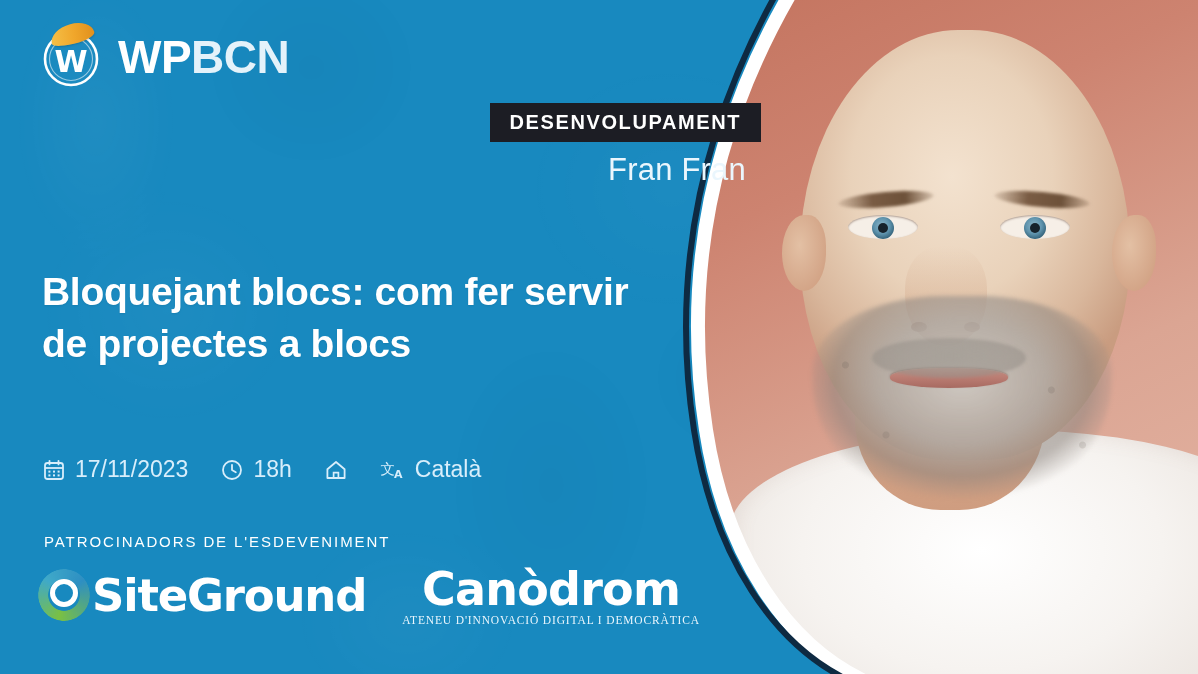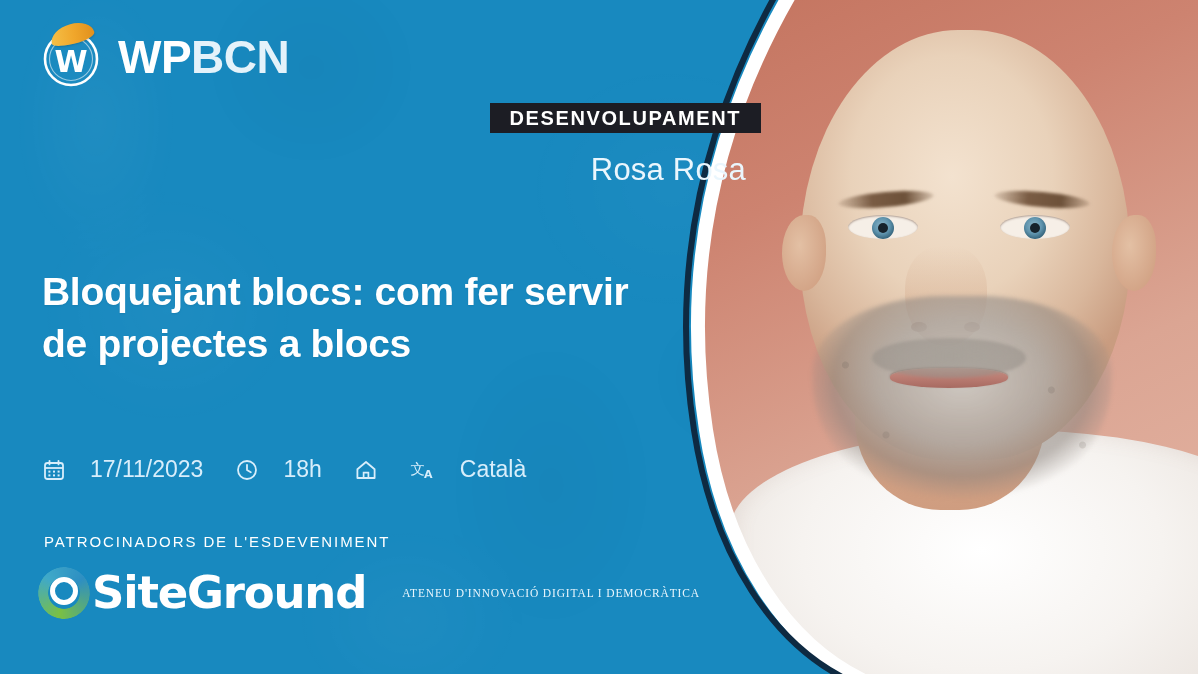--- a/index.html
+++ b/index.html
@@ -132,21 +132,21 @@
     border-radius:52% 48% 40% 60% / 70% 70% 30% 30%;
     transform:rotate(-16deg);
     box-shadow:0 1px 2px rgba(0,0,0,.18);
   }
   .wp-logo-txt{display:flex;align-items:flex-start;}
   .wp-logo-txt .b{font-size:46px;font-weight:700;color:#ffffff;letter-spacing:-.5px;line-height:1;}
   .wp-logo-txt .l{font-size:46px;font-weight:700;color:#e4f2fa;letter-spacing:-.5px;line-height:1;}
 
   
   .category-badge{
-    position:absolute;right:437px;top:103px;height:30px;
+    position:absolute;right:437px;top:103px;height:39px;
     background:#1c1d24;color:#ffffff;
     display:flex;align-items:center;padding:0 20px;
     font-size:20px;font-weight:700;letter-spacing:1.6px;
   }
   .speaker-name{
     position:absolute;right:452px;top:152px;
     font-size:31px;font-weight:400;color:#eaf6fd;letter-spacing:.2px;
   }
 
   
@@ -155,33 +155,33 @@
     font-size:39px;font-weight:700;color:#ffffff;line-height:1.33;letter-spacing:-.3px;
     text-shadow:0 1px 2px rgba(0,0,0,.08);
   }
 
   
   .meta-row{
     position:absolute;left:42px;top:456px;
     display:flex;align-items:center;gap:0;
     color:#d8eefb;font-size:23px;font-weight:400;
   }
-  .meta-item{display:flex;align-items:center;gap:24px;margin-right:32px;}
+  .meta-item{display:flex;align-items:center;gap:9px;margin-right:32px;}
   .meta-item:last-child{margin-right:0;}
   .meta-item svg{display:block;}
 
   
   .sponsors-label{
     position:absolute;left:44px;top:533px;
     font-size:15px;font-weight:400;color:#ffffff;letter-spacing:1.9px;
   }
   .sponsor-row{position:absolute;left:38px;top:566px;display:flex;align-items:center;gap:36px;}
 
   
-  .sg{display:flex;align-items:center;gap:2px;}
+  .sg{display:flex;align-items:flex-start;gap:2px;}
   .sg-mark{position:relative;width:52px;height:52px;}
   .sg-mark .ring{
     position:absolute;inset:0;border-radius:50%;
     background:conic-gradient(from 210deg,#7ac043 0deg,#3fa9c9 120deg,#2e8fc2 220deg,#7ac043 360deg);
     -webkit-mask:radial-gradient(circle,transparent 0 42%,#000 44% 100%);
     mask:radial-gradient(circle,transparent 0 42%,#000 44% 100%);
     transform:rotate(-18deg);
   }
   .sg-mark .inner{
     position:absolute;left:12px;top:10px;width:28px;height:28px;border-radius:50%;
@@ -252,21 +252,21 @@
       </svg>
     </div>
     <div class="wp-logo-txt">
       <span class="b">WP</span>
       <span class="l">BCN</span>
     </div>
   </div>
 
   <div class="category-badge">DESENVOLUPAMENT</div>
 
-  <div class="speaker-name">Rosa Rosa</div>
+  <div class="speaker-name">Fran Fran</div>
 
   <div class="talk-title">
     <div>Bloquejant blocs: com fer servir</div>
     <div>de projectes a blocs</div>
   </div>
 
   <div class="meta-row">
 
     <div class="meta-item">
       <svg width="24" height="24" viewBox="0 0 24 24">
@@ -317,18 +317,19 @@
 
     <div class="sg">
       <div class="sg-mark">
         <div class="ring"></div>
         <div class="inner"></div>
       </div>
       <span class="sg-text">SiteGround</span>
     </div>
 
     <div class="cano">
+      <span class="cano-word">Canòdrom</span>
       <span class="cano-tag">ATENEU D'INNOVACIÓ DIGITAL I DEMOCRÀTICA</span>
     </div>
 
   </div>
 
 </div>
 
 </body></html>

